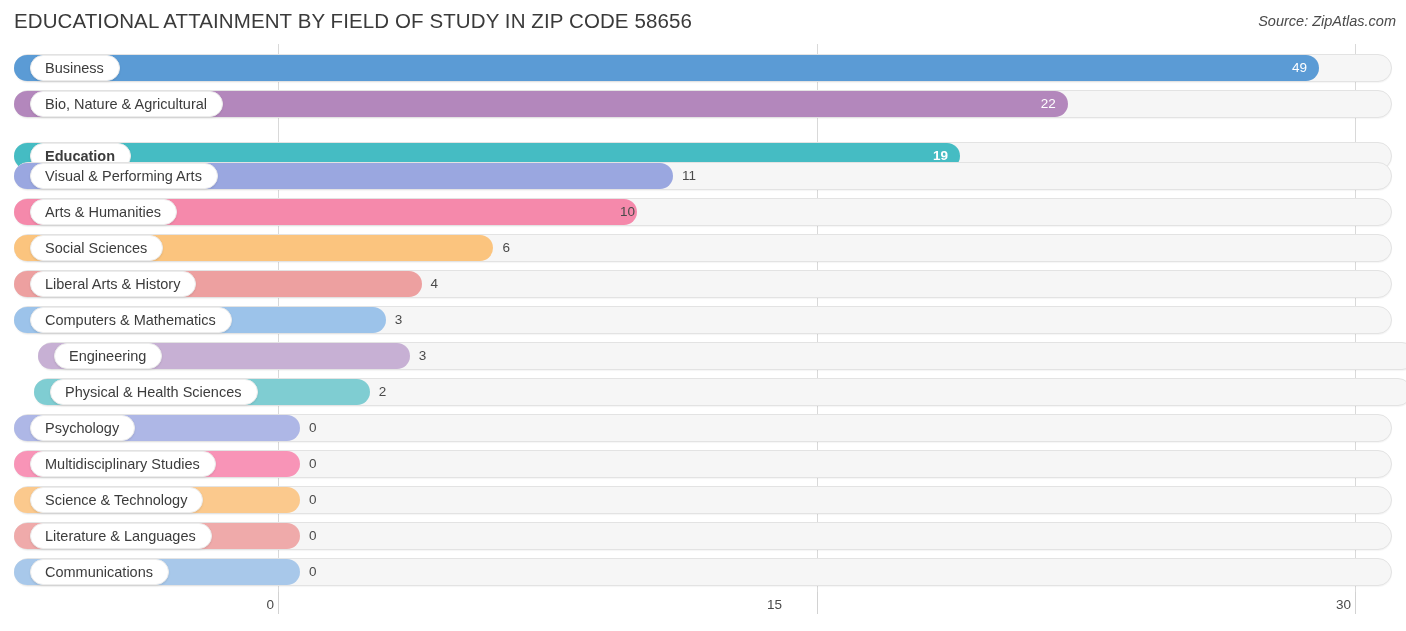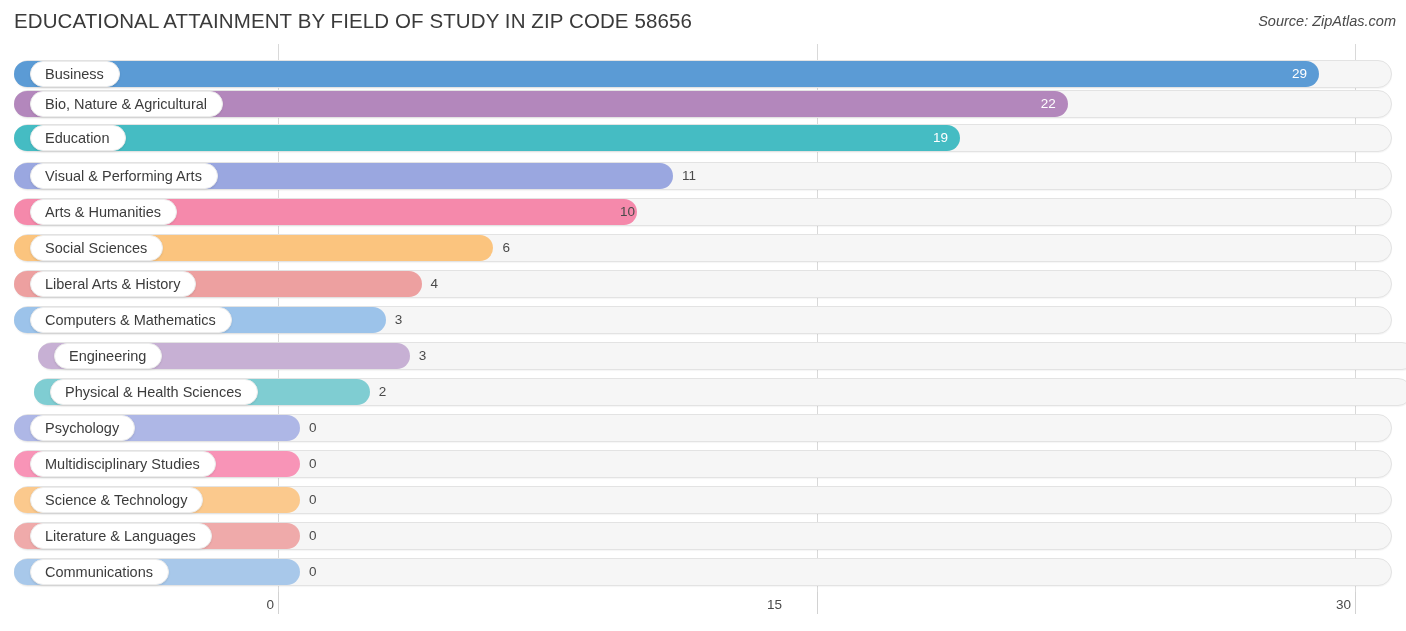--- a/index.html
+++ b/index.html
@@ -150,37 +150,37 @@
 
 <div id="header">
   <div id="chart-title">EDUCATIONAL ATTAINMENT BY FIELD OF STUDY IN ZIP CODE 58656</div>
   <div id="source-label">Source: ZipAtlas.com</div>
 </div>
 
 <div id="plot">
     <div class="gridline" style="left: 278px;"></div>
     <div class="gridline" style="left: 817px;"></div>
     <div class="gridline" style="left: 1355px;"></div>
-    <div class="row" style="top: 12px;">
+    <div class="row" style="top: 6px;">
       <div class="track"></div>
       <div class="bar" style="width: 1305.1px; background: rgb(91, 155, 213);"></div>
       <div class="pill">
         <span class="pill-label">Business</span>
       </div>
-      <div class="val inside" style="left: 1281.1px; width: 26px; justify-content: flex-end;">29</div>
+      <div class="val inside" style="left: 1281.1px; width: 26px; justify-content: flex-end;">49</div>
     </div>
     <div class="row" style="top: 42px;">
       <div class="track"></div>
       <div class="bar" style="width: 1053.8px; background: rgb(179, 135, 188);"></div>
       <div class="pill">
         <span class="pill-label">Bio, Nature &amp; Agricultural</span>
       </div>
       <div class="val inside" style="left: 1029.8px; width: 26px; justify-content: flex-end;">22</div>
     </div>
-    <div class="row" style="top: 76px;">
+    <div class="row" style="top: 94px; font-weight: bold;">
       <div class="track"></div>
       <div class="bar" style="width: 946.1px; background: rgb(69, 188, 195);"></div>
       <div class="pill">
         <span class="pill-label">Education</span>
       </div>
       <div class="val inside" style="left: 922.1px; width: 26px; justify-content: flex-end;">19</div>
     </div>
     <div class="row" style="top: 114px;">
       <div class="track"></div>
       <div class="bar" style="width: 658.9px; background: rgb(154, 167, 224);"></div>

